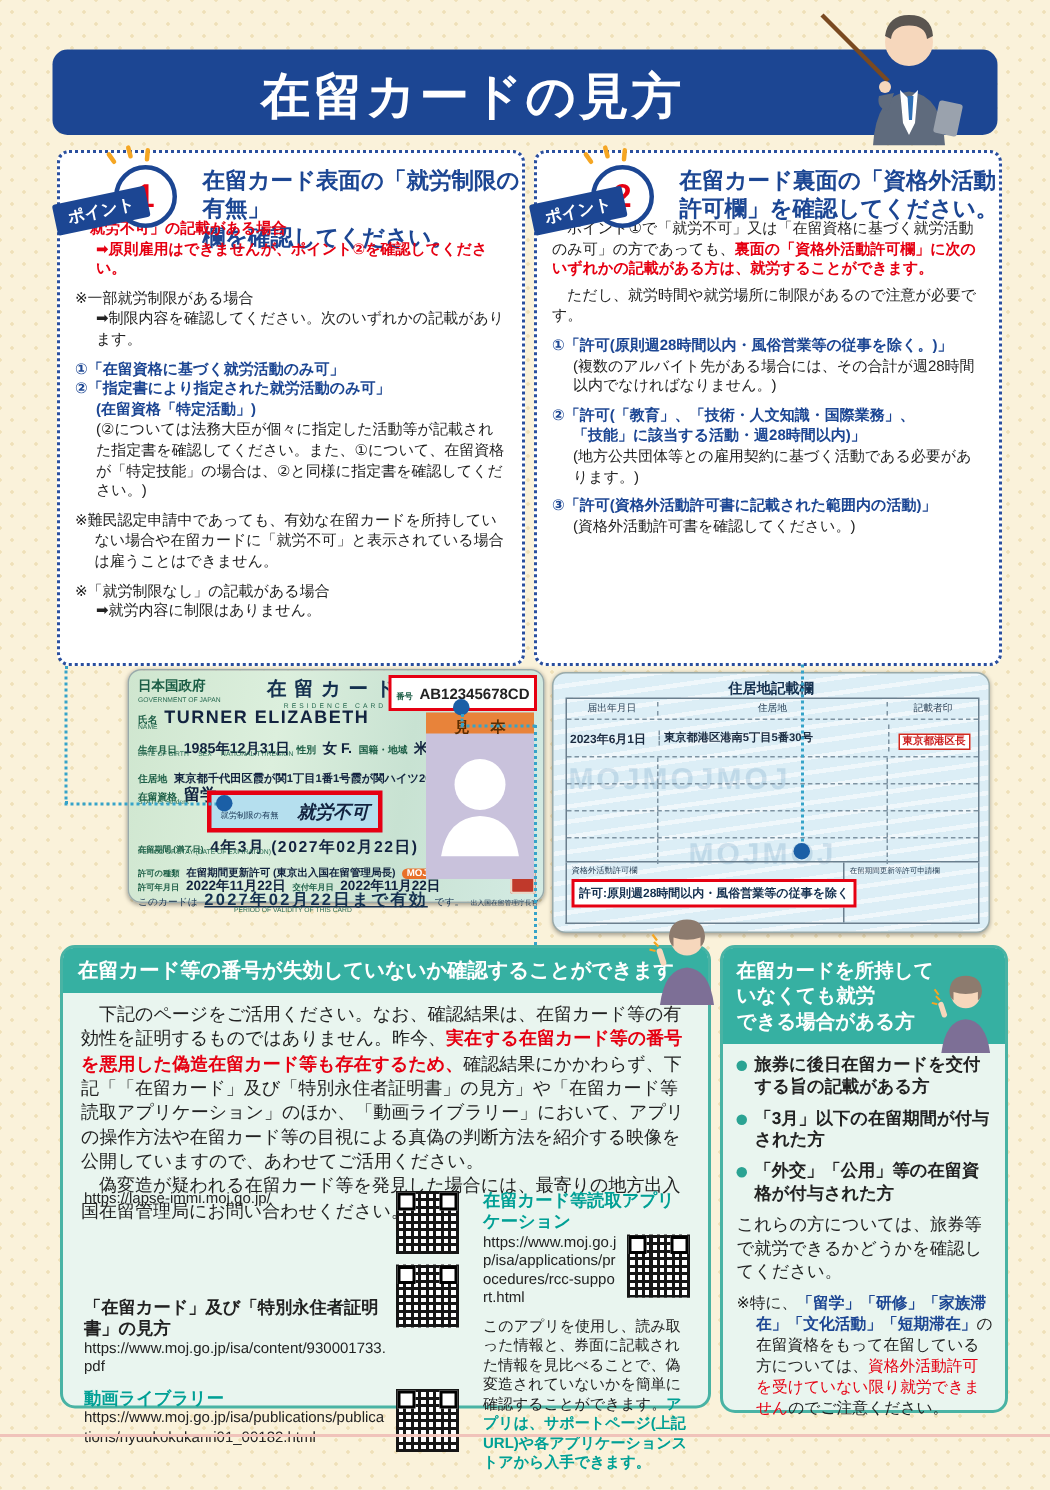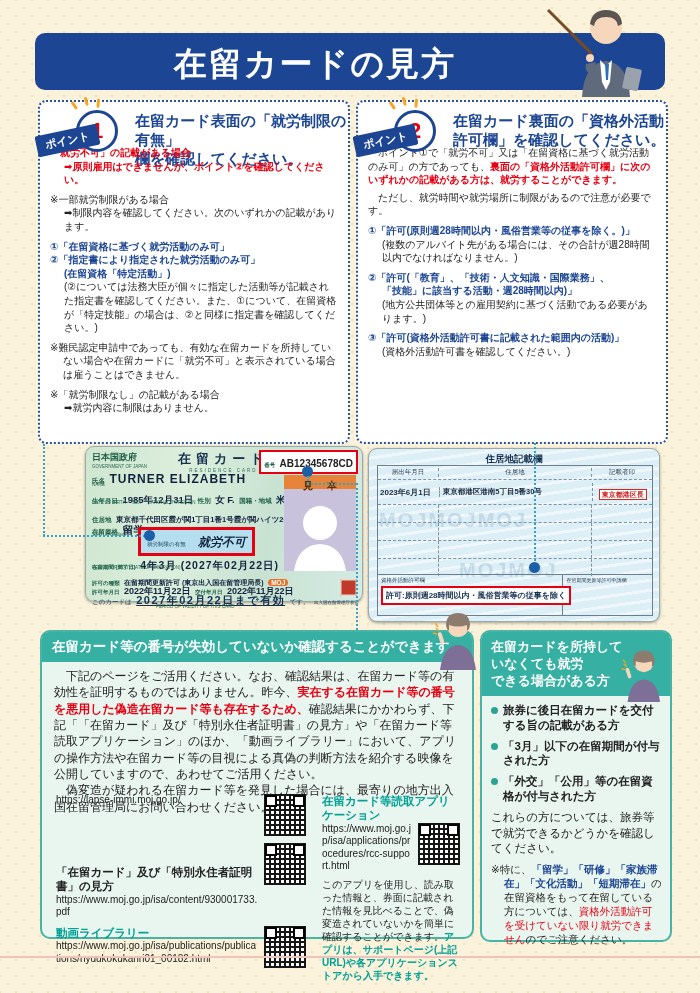--- a/index.html
+++ b/index.html
@@ -196,21 +196,21 @@
     <span class="valN" style="font-size:9px;">2022年11月22日</span>
   </div>
   <div class="row" style="left:6px;top:143px;">
     <span style="font-size:6.5px;color:#14304f;">このカードは</span>
     <span class="valN" style="font-size:11px;letter-spacing:1.5px;text-decoration:underline;color:#14304f;">2027年02月22日まで有効</span>
     <span style="font-size:6.5px;color:#14304f;">です。</span>
     <span style="font-size:4.5px;color:#14304f;">出入国在留管理庁長官</span>
   </div>
   <div class="row lblE" style="left:70px;top:157px;">PERIOD OF VALIDITY OF THIS CARD</div>
   <div class="row" style="right:5px;top:132px;width:17px;height:17px;background:#c0392b;border-radius:2px;box-shadow:inset 0 0 0 1.5px #e8d8c8;"></div>
-  <div class="row" style="right:6px;top:28px;width:72px;height:96px;background:#c9c2dc;">
+  <div class="row" style="right:6px;top:28px;width:72px;height:111px;background:#c9c2dc;">
     <div style="height:14px;background:#e8833a;text-align:center;">
       <span style="font-size:10px;font-weight:bold;color:#5b2d00;letter-spacing:14px;margin-left:14px;">見本</span>
     </div>
     <svg width="72" height="82" viewBox="0 0 72 82">
       <circle cx="36" cy="34" r="17" fill="#fff"></circle>
       <path d="M10 82 q4-26 26-27 q22 1 26 27 z" fill="#fff"></path>
     </svg>
   </div>
 </div>
 

